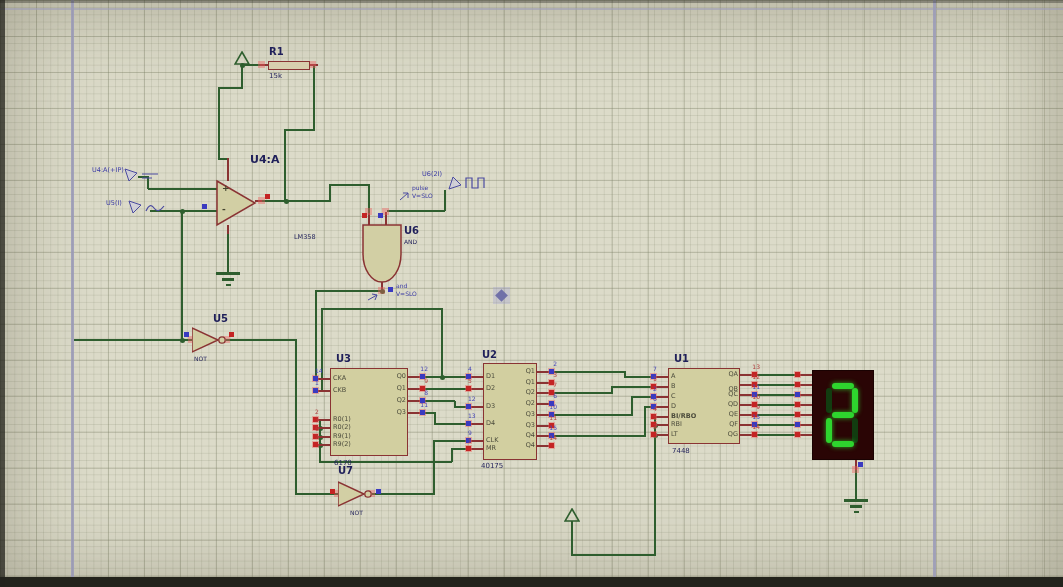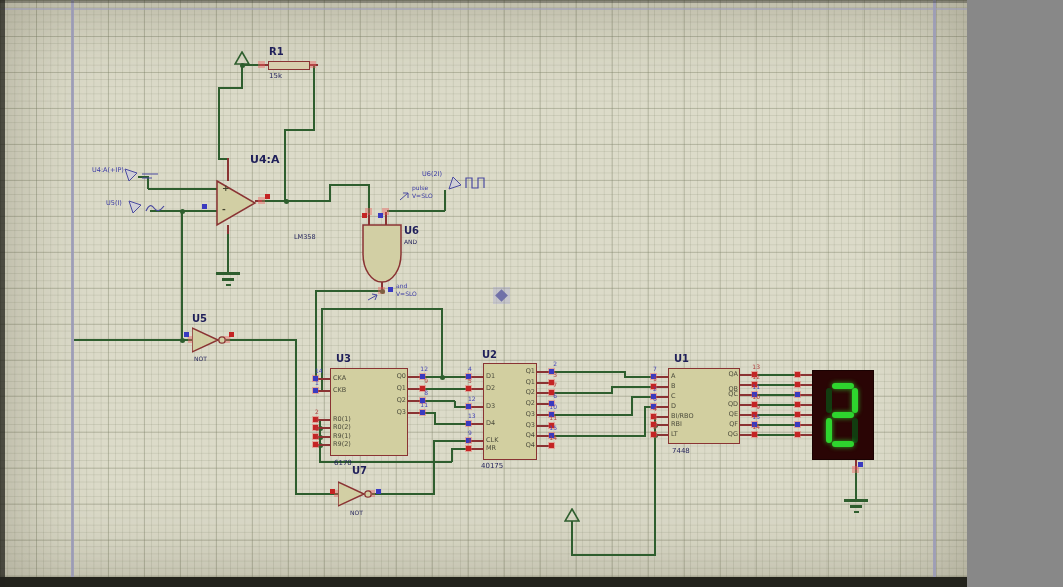--- a/index.html
+++ b/index.html
@@ -1,17 +1,17 @@
 <!DOCTYPE html>
 <html><head>
 <meta charset="utf-8">
 <style>
   html,body{margin:0;padding:0;background:#888;}
   #canvas{
-    position:relative;width:967px;height:587px;overflow:hidden;
+    position:relative;width:1063px;height:587px;overflow:hidden;
     background-color:#dcdbc9;
     background-image:
       linear-gradient(rgba(125,130,105,0.18) 1px, transparent 1px),
       linear-gradient(90deg, rgba(125,130,105,0.18) 1px, transparent 1px),
       linear-gradient(rgba(120,125,100,0.30) 1px, transparent 1px),
       linear-gradient(90deg, rgba(120,125,100,0.30) 1px, transparent 1px);
     background-size:7.2px 7.2px,7.2px 7.2px,36px 36px,36px 36px;
     box-shadow:inset 0 0 90px rgba(70,65,45,0.38);
     font-family:"DejaVu Sans",sans-serif;
   }
@@ -253,30 +253,30 @@
   </div>
   <span class="probetxt" style="left:396px;top:282px;">and</span>
   <span class="probetxt" style="left:396px;top:290px;">V=SLO</span>
 
   <div class="gate" style="left:192px;top:327px;">
     <svg width="38" height="26">
       <polygon points="0,1 26,13 0,25" fill="#d2cfa4" stroke="#8a3333" stroke-width="1.5"></polygon>
       <circle cx="30" cy="13" r="3.2" fill="#d2cfa4" stroke="#8a3333" stroke-width="1.3"></circle>
     </svg>
   </div>
-  <span class="ref" style="left:192px;top:313px;">U5</span>
+  <span class="ref" style="left:213px;top:313px;">U5</span>
   <span class="val" style="left:194px;top:355px;font-size:6px;">NOT</span>
 
   <div class="gate" style="left:338px;top:481px;">
     <svg width="38" height="26">
       <polygon points="0,1 26,13 0,25" fill="#d2cfa4" stroke="#8a3333" stroke-width="1.5"></polygon>
       <circle cx="30" cy="13" r="3.2" fill="#d2cfa4" stroke="#8a3333" stroke-width="1.3"></circle>
     </svg>
   </div>
-  <span class="ref" style="left:352px;top:465px;">U7</span>
+  <span class="ref" style="left:338px;top:465px;">U7</span>
   <span class="val" style="left:350px;top:509px;font-size:6px;">NOT</span>
 
   <div class="ic" style="left:330px;top:368px;width:78px;height:88px;"></div>
   <div style="position:absolute;left:330px;top:368px;width:78px;height:88px;pointer-events:none;">
       <div class="stub-m" style="position: absolute; left: -14px; top: 10px; width: 14px; height: 2px;"></div>
       <div class="pinhl" style="position: absolute; left: -18px; top: 7px;"></div>
       <div class="state lo" style="position: absolute; left: -17px; top: 8px;"></div>
       <div class="pnum lo" style="position: absolute; left: -15px; top: 0px; width: 16px;">14</div>
       <div class="pname" style="position: absolute; left: 3px; top: 7px; width: 44px;">CKA</div>
       <div class="stub-m" style="position: absolute; left: -14px; top: 22px; width: 14px; height: 2px;"></div>
@@ -427,21 +427,21 @@
       <div class="pname" style="position: absolute; left: 3px; top: 25px; width: 44px;">C</div>
       <div class="stub-m" style="position: absolute; left: -14px; top: 38px; width: 14px; height: 2px;"></div>
       <div class="pinhl" style="position: absolute; left: -18px; top: 35px;"></div>
       <div class="state lo" style="position: absolute; left: -17px; top: 36px;"></div>
       <div class="pnum lo" style="position: absolute; left: -15px; top: 28px; width: 16px;">6</div>
       <div class="pname" style="position: absolute; left: 3px; top: 35px; width: 44px;">D</div>
       <div class="stub-m" style="position: absolute; left: -14px; top: 48px; width: 14px; height: 2px;"></div>
       <div class="pinhl" style="position: absolute; left: -18px; top: 45px;"></div>
       <div class="state hi" style="position: absolute; left: -17px; top: 46px;"></div>
       <div class="pnum hi" style="position: absolute; left: -15px; top: 38px; width: 16px;">4</div>
-      <div class="pname" style="position: absolute; left: 3px; top: 45px; width: 44px;">BI/RBO</div>
+      <div class="pname" style="position: absolute; left: 3px; top: 45px; width: 44px; font-weight: bold;">BI/RBO</div>
       <div class="stub-m" style="position: absolute; left: -14px; top: 56px; width: 14px; height: 2px;"></div>
       <div class="pinhl" style="position: absolute; left: -18px; top: 53px;"></div>
       <div class="state hi" style="position: absolute; left: -17px; top: 54px;"></div>
       <div class="pnum hi" style="position: absolute; left: -15px; top: 46px; width: 16px;">5</div>
       <div class="pname" style="position: absolute; left: 3px; top: 53px; width: 44px;">RBI</div>
       <div class="stub-m" style="position: absolute; left: -14px; top: 66px; width: 14px; height: 2px;"></div>
       <div class="pinhl" style="position: absolute; left: -18px; top: 63px;"></div>
       <div class="state hi" style="position: absolute; left: -17px; top: 64px;"></div>
       <div class="pnum hi" style="position: absolute; left: -15px; top: 56px; width: 16px;">3</div>
       <div class="pname" style="position: absolute; left: 3px; top: 63px; width: 44px;">LT</div>

